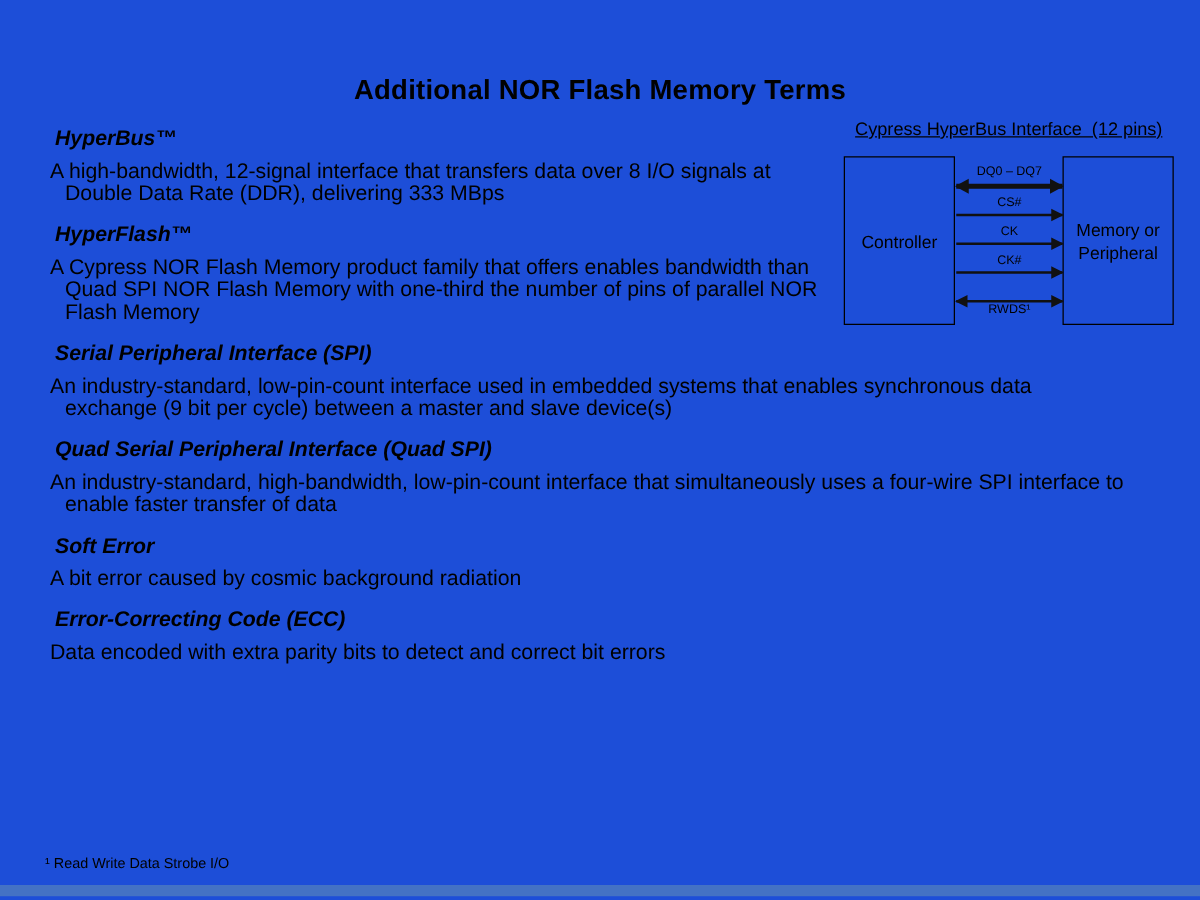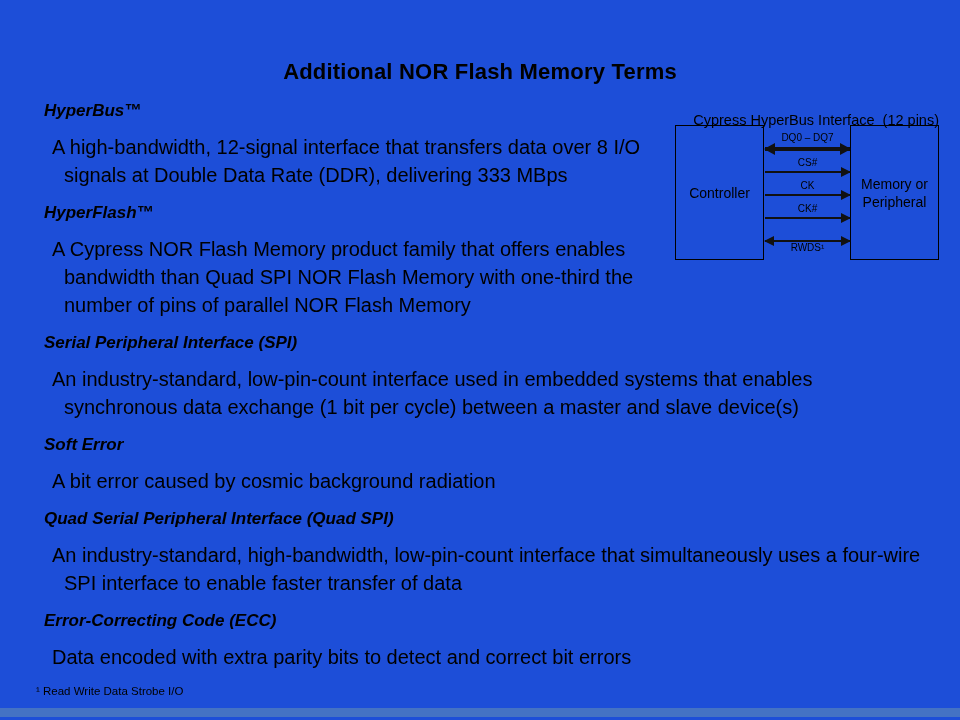--- a/index.html
+++ b/index.html
@@ -24,33 +24,34 @@
   .terms { position: absolute; top: 101px; left: 40px; width: 900px; }
   .term { margin-top: 14px; }
   .term:first-child { margin-top: 0; }
   .term h2 {
     font-size: 17px; font-weight: bold;
     line-height: 20px;
     margin: 0 0 7px 4px;
     font-style: italic;
   }
   .term p {
-    font-size: 20px; line-height: 28px;
-    margin: 12px; padding-left: 12px; text-indent: -12px;
+    font-size: 17px; line-height: 18px;
+    margin: 0; padding-left: 12px; text-indent: -12px;
   }
   .term.w-xs p { max-width: 600px; }
   .term.w-s  p { max-width: 620px; }
   .term.w-m  p { max-width: 800px; }
   .term.w-l  p { max-width: 890px; }
   .term.w-xl p { max-width: 880px; }
   
   .diagram { position: absolute; left: 675px; top: 96px; width: 264px; height: 172px; }
   .diagram-title {
-    position: absolute; top: 16px; left: 0; width: 100%;
-    font-size: 14.5px; text-align: right;
+    position: absolute; top: 0; left: 0; width: 100%;
+    font-size: 14.5px; text-align: center;
+    text-decoration: underline;
     white-space: pre;
   }
   .dbox {
     position: absolute; top: 29px; height: 135px;
     border: 1px solid #000;
     display: flex; align-items: center; justify-content: center;
     text-align: center;
     font-size: 14px; line-height: 18px;
   }
   .dbox.left  { left: 0;     width: 89px; }
@@ -93,29 +94,29 @@
     <section class="term w-xs">
       <h2>HyperBus™</h2>
       <p>A high-bandwidth, 12-signal interface that transfers data over 8 I/O signals at Double Data Rate (DDR), delivering 333 MBps</p>
     </section>
     <section class="term w-s">
       <h2>HyperFlash™</h2>
       <p>A Cypress NOR Flash Memory product family that offers enables bandwidth than Quad SPI NOR Flash Memory with one-third the number of pins of parallel NOR Flash Memory</p>
     </section>
     <section class="term w-m">
       <h2>Serial Peripheral Interface (SPI)</h2>
-      <p>An industry-standard, low-pin-count interface used in embedded systems that enables synchronous data exchange (1 bit per cycle) between a master and slave device(s)</p>
+      <p>An industry-standard, low-pin-count interface used in embedded systems that enables synchronous data exchange (9 bit per cycle) between a master and slave device(s)</p>
+    </section>
+    <section class="term w-l">
+      <h2>Quad Serial Peripheral Interface (Quad SPI)</h2>
+      <p>An industry-standard, high-bandwidth, low-pin-count interface that simultaneously uses a four-wire SPI interface to enable faster transfer of data</p>
     </section>
     <section class="term w-xl">
       <h2>Soft Error</h2>
       <p>A bit error caused by cosmic background radiation</p>
-    </section>
-    <section class="term w-l">
-      <h2>Quad Serial Peripheral Interface (Quad SPI)</h2>
-      <p>An industry-standard, high-bandwidth, low-pin-count interface that simultaneously uses a four-wire SPI interface to enable faster transfer of data</p>
     </section>
     <section class="term w-xl">
       <h2>Error-Correcting Code (ECC)</h2>
       <p>Data encoded with extra parity bits to detect and correct bit errors</p>
     </section>
   </div>
 
   <div class="diagram">
     <div class="diagram-title">Cypress HyperBus Interface  (12 pins)</div>
 

